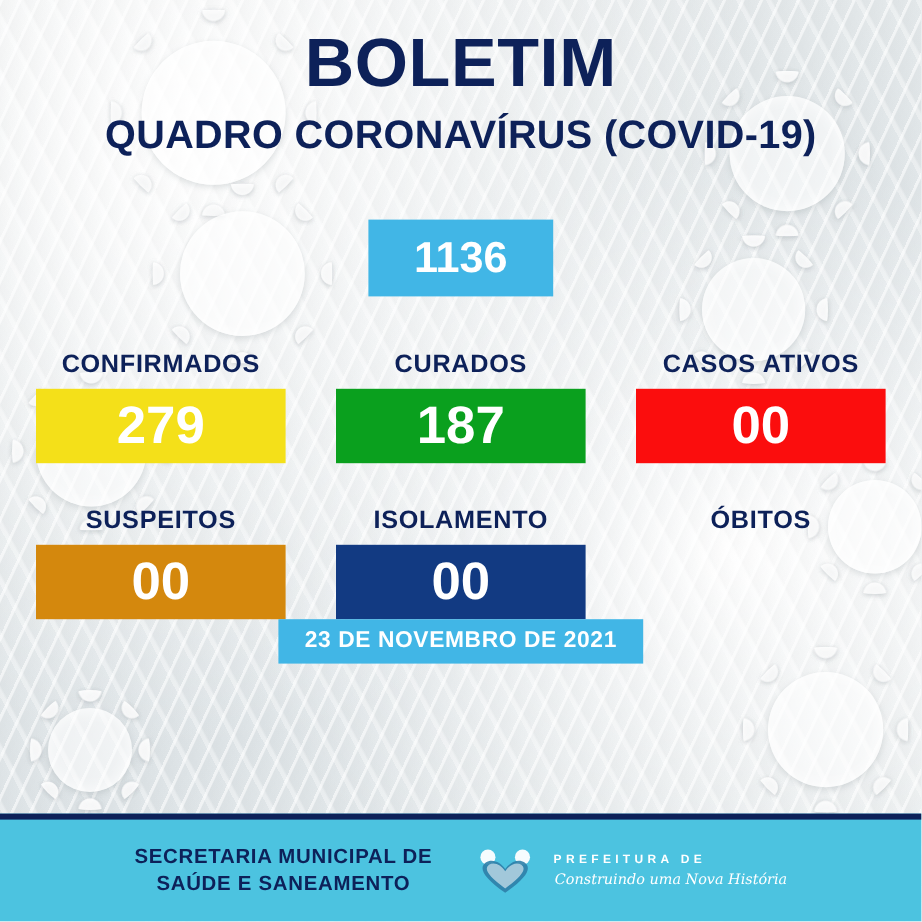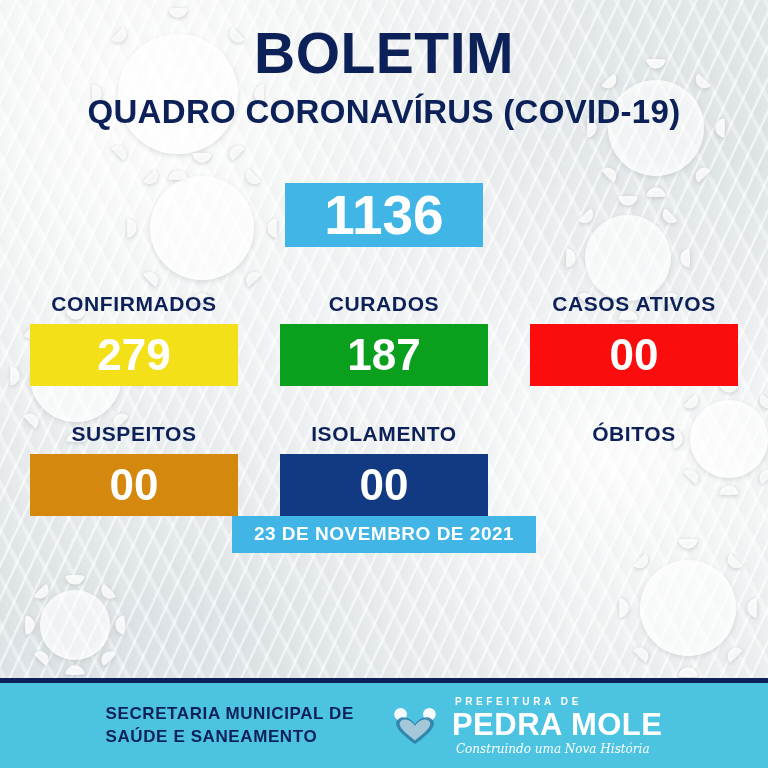--- a/index.html
+++ b/index.html
@@ -114,24 +114,24 @@
 
   
   .tested-wrap {
     margin-top: 52px;
     display: flex;
     flex-direction: column;
     align-items: center;
   }
   .tested-wrap .stat-label { font-size: 23px; margin-bottom: 9px; }
   .tested-box {
-    width: 198px;
+    width: 154px;
     height: 64px;
     background: #41b6e6;
-    font-size: 55px;
+    font-size: 36px;
   }
 
   
   .row {
     width: 672px;
     display: flex;
     justify-content: space-between;
   }
   .row-1 { margin-top: 45px; }
   .row-2 { margin-top: 36px; }
@@ -174,21 +174,21 @@
     justify-content: center;
     gap: 34px;
     z-index: 4;
   }
   .footer-left {
     color: #0d2159;
     font-weight: bold;
     font-size: 17px;
     line-height: 1.35;
     letter-spacing: 0.6px;
-    text-align: left;
+    text-align: center;
   }
   .brand {
     display: flex;
     align-items: center;
     gap: 10px;
   }
   .brand-mark { width: 54px; height: 44px; }
   .brand-text { display: flex; flex-direction: column; line-height: 1; }
   .brand-pref {
     color: #ffffff;
@@ -283,18 +283,17 @@
       <span class="brand-mark">
         <svg viewBox="0 0 60 48" width="54" height="44" aria-hidden="true">
           <circle cx="14" cy="11" r="7" fill="#ffffff" opacity="0.95"></circle>
           <circle cx="46" cy="11" r="7" fill="#ffffff" opacity="0.95"></circle>
           <path d="M30 44 C10 30 5 21 12 16 C18 12 26 16 30 22 C34 16 42 12 48 16 C55 21 50 30 30 44 Z" fill="#2f7fa8" opacity="0.9"></path>
           <path d="M30 40 C14 28 10 22 15 18 C20 15 26 18 30 24 C34 18 40 15 45 18 C50 22 46 28 30 40 Z" fill="#ffffff" opacity="0.55"></path>
         </svg>
       </span>
       <span class="brand-text">
         <span class="brand-pref">PREFEITURA DE</span>
-        <span class="brand-name">PEDRA MOLE</span>
         <span class="brand-slogan">Construindo uma Nova História</span>
       </span>
     </div>
   </div>
 </div>
 
 </body></html>

